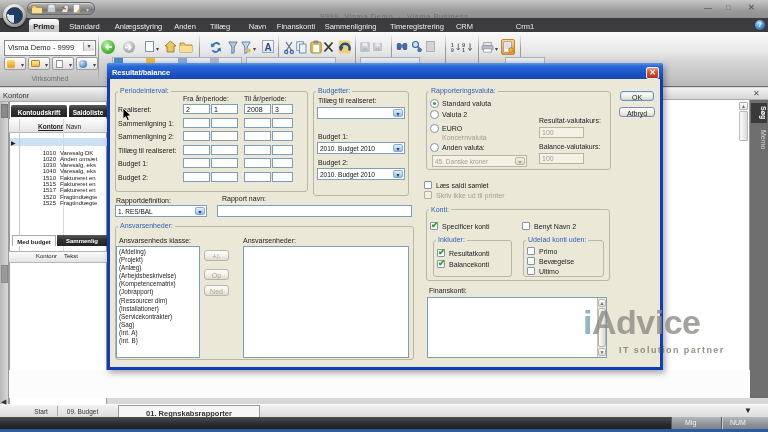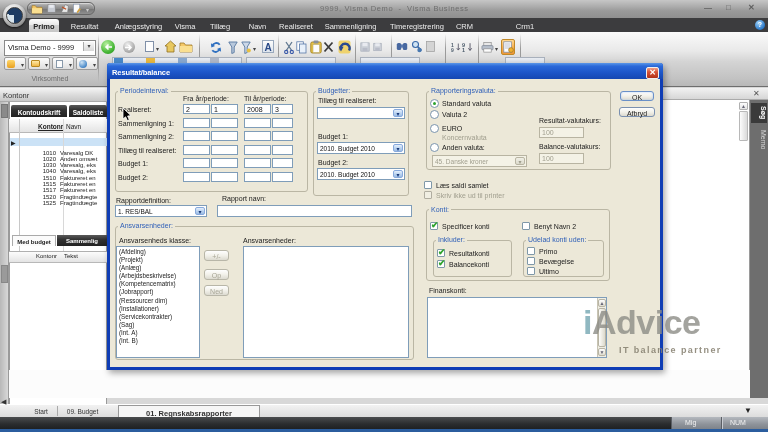--- a/index.html
+++ b/index.html
@@ -3,21 +3,21 @@
 <meta charset="utf-8">
 <style>
 * { margin:0; padding:0; box-sizing:border-box; }
 html,body { width:768px; height:432px; overflow:hidden; }
 body { font-family:"Liberation Sans", sans-serif; position:relative; background:#d8d8d8; }
 .abs { position:absolute; }
 
 
 #titlebar { left:0; top:0; width:768px; height:18px;
   background:linear-gradient(#c6c6c6 0%, #adadad 35%, #9a9a9a 60%, #8f8f8f 100%); }
-#titletext { left:320px; top:4px; font-size:7.5px; color:#6e6e6e; letter-spacing:0.6px; }
+#titletext { left:320px; top:12px; font-size:7.5px; color:#6e6e6e; letter-spacing:0.6px; }
 .winbtn { top:3px; color:#5e5e5e; font-size:8px; font-weight:bold; }
 
 
 #qat { left:27px; top:2px; width:68px; height:13px; border-radius:6px;
   background:linear-gradient(#b8b8b8, #8a8a8a 50%, #757575 55%, #909090); border:1px solid #666;
   box-shadow:inset 0 1px 1px rgba(255,255,255,.5); }
 
 
 #orb { left:3px; top:4px; width:23px; height:23px; border-radius:50%;
   background:radial-gradient(circle at 40% 30%, #ffffff, #d8d8d8 40%, #9a9a9a 70%, #5a5a5a);
@@ -137,26 +137,26 @@
 <div class="abs" style="left:86px; top:6px; font-size:6px; color:#ccc;">▾</div>
 <div class="abs" id="titletext">9999, Visma Demo &nbsp;-&nbsp; Visma Business</div>
 <div class="abs winbtn" style="left:704px;">—</div>
 <div class="abs winbtn" style="left:726px;">□</div>
 <div class="abs winbtn" style="left:748px;">✕</div>
 <div class="abs" id="orb"></div>
 <div class="abs" id="orbin"></div>
 
 <div class="abs" id="tabrow"></div>
 <div class="abs rtab active" style="left:29px; width:30px;">Primo</div>
-<div class="abs rtab" style="left:64px; width:41px;">Resultat</div>
+<div class="abs rtab" style="left:64px; width:41px;">Standard</div>
 <div class="abs rtab" style="left:111px; width:55px;">Anlægsstyring</div>
-<div class="abs rtab" style="left:172px; width:26px;">Visma</div>
+<div class="abs rtab" style="left:172px; width:26px;">Anden</div>
 <div class="abs rtab" style="left:203px; width:34px;">Tillæg</div>
 <div class="abs rtab" style="left:242px; width:31px;">Navn</div>
-<div class="abs rtab" style="left:275px; width:42px;">Realiseret</div>
+<div class="abs rtab" style="left:275px; width:42px;">Finanskonti</div>
 <div class="abs rtab" style="left:322px; width:57px;">Sammenligning</div>
 <div class="abs rtab" style="left:385px; width:64px;">Timeregistrering</div>
 <div class="abs rtab" style="left:452px; width:25px;">CRM</div>
 <div class="abs rtab" style="left:512px; width:26px;">Crm1</div>
 <div class="abs" id="help">?</div>
 
 <div class="abs" id="ribbon"></div>
 <div class="abs rsep" style="left:98px;"></div>
 <div class="abs rsep" style="left:199px;"></div>
 <div class="abs rsep" style="left:278px;"></div>
@@ -492,17 +492,17 @@
 <div class="abs lbox" style="left:427px; top:297px; width:180px; height:61px;"></div>
 <div class="abs" style="left:597px; top:298px; width:9px; height:59px; background:#f0eee4; border-left:1px solid #c8c4b4;"></div>
 <div class="abs" style="left:598px; top:299px; width:8px; height:8px; background:linear-gradient(#fdfdfd,#e0ddd0); border:1px solid #b8b4a4; border-radius:2px; font-size:5px; color:#667; text-align:center; line-height:7px;">▲</div>
 <div class="abs" style="left:598px; top:348px; width:8px; height:8px; background:linear-gradient(#fdfdfd,#e0ddd0); border:1px solid #b8b4a4; border-radius:2px; font-size:5px; color:#667; text-align:center; line-height:7px;">▼</div>
 <div class="abs" style="left:598px; top:308px; width:8px; height:39px; background:linear-gradient(90deg,#fdfdfa,#dcd9cc); border:1px solid #b8b4a4; border-radius:2px;"></div>
 
 <div class="abs btn" style="left:620px; top:91px; width:34px; height:10px; padding-top:1.5px; border-color:#6a90c8; box-shadow:inset 0 0 2px #a8c8f0;">OK</div>
 <div class="abs btn" style="left:619px; top:107px; width:36px; height:10px; padding-top:1.5px;">Afbryd</div>
 
 <div class="abs" style="left:583px; top:303px; font-size:34px; font-weight:bold; color:rgba(140,140,134,0.8); letter-spacing:-0.5px; z-index:60;"><span style="color:rgba(125,172,182,0.85);">i</span>Advice</div>
-<div class="abs" style="left:619px; top:345px; font-size:9px; font-weight:bold; color:rgba(130,124,108,0.85); letter-spacing:1.4px; z-index:60;">IT balance partner</div>
+<div class="abs" style="left:619px; top:345px; font-size:9px; font-weight:bold; color:rgba(130,124,108,0.85); letter-spacing:1.4px; z-index:60;">IT solution partner</div>
 
 <svg class="abs" style="left:122px; top:107px; z-index:70;" width="12" height="16" viewBox="0 0 12 16">
 <path d="M1,1 L1,12 L3.6,9.8 L5.4,13.6 L7.3,12.7 L5.6,9 L9,8.7 Z" fill="#000" stroke="#fff" stroke-width="0.8"></path>
 </svg>
 
 </body></html>

